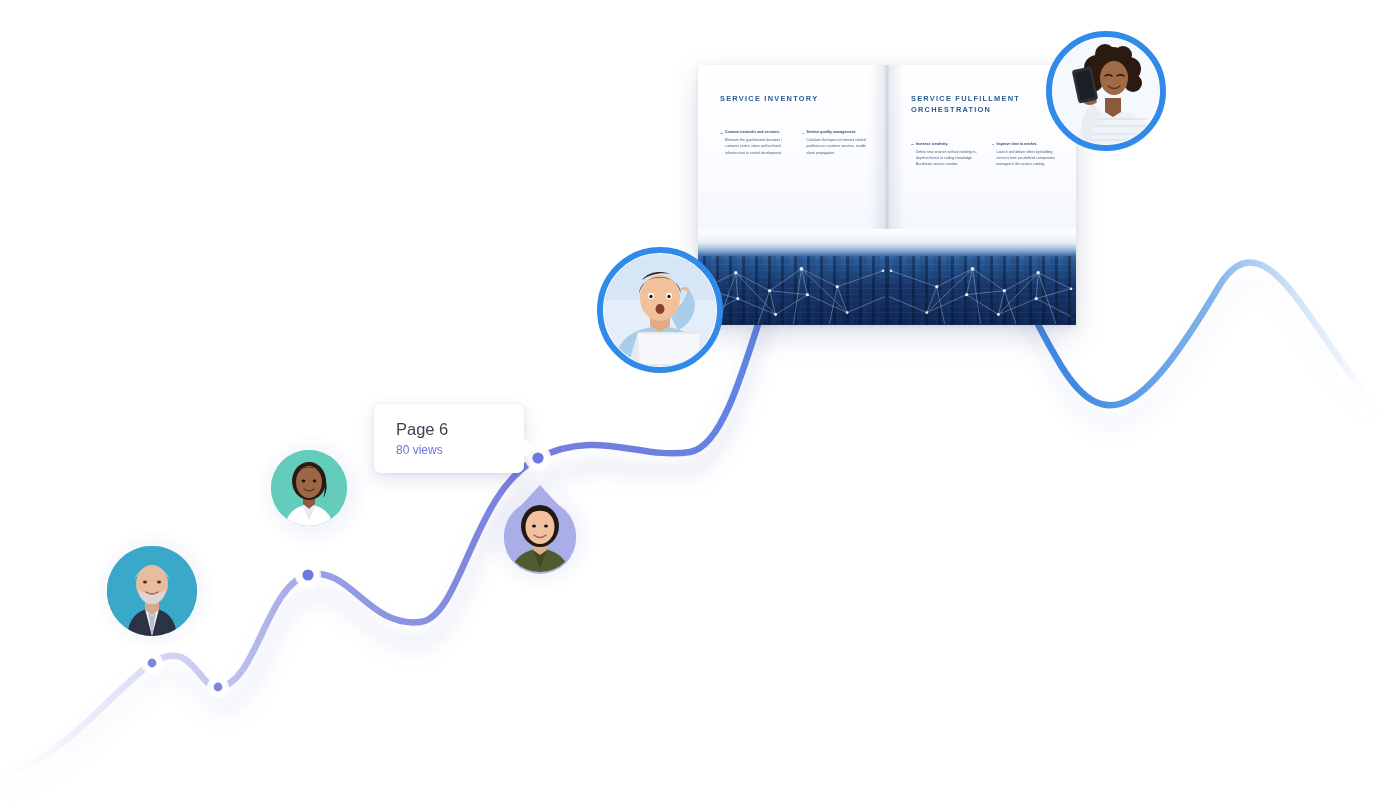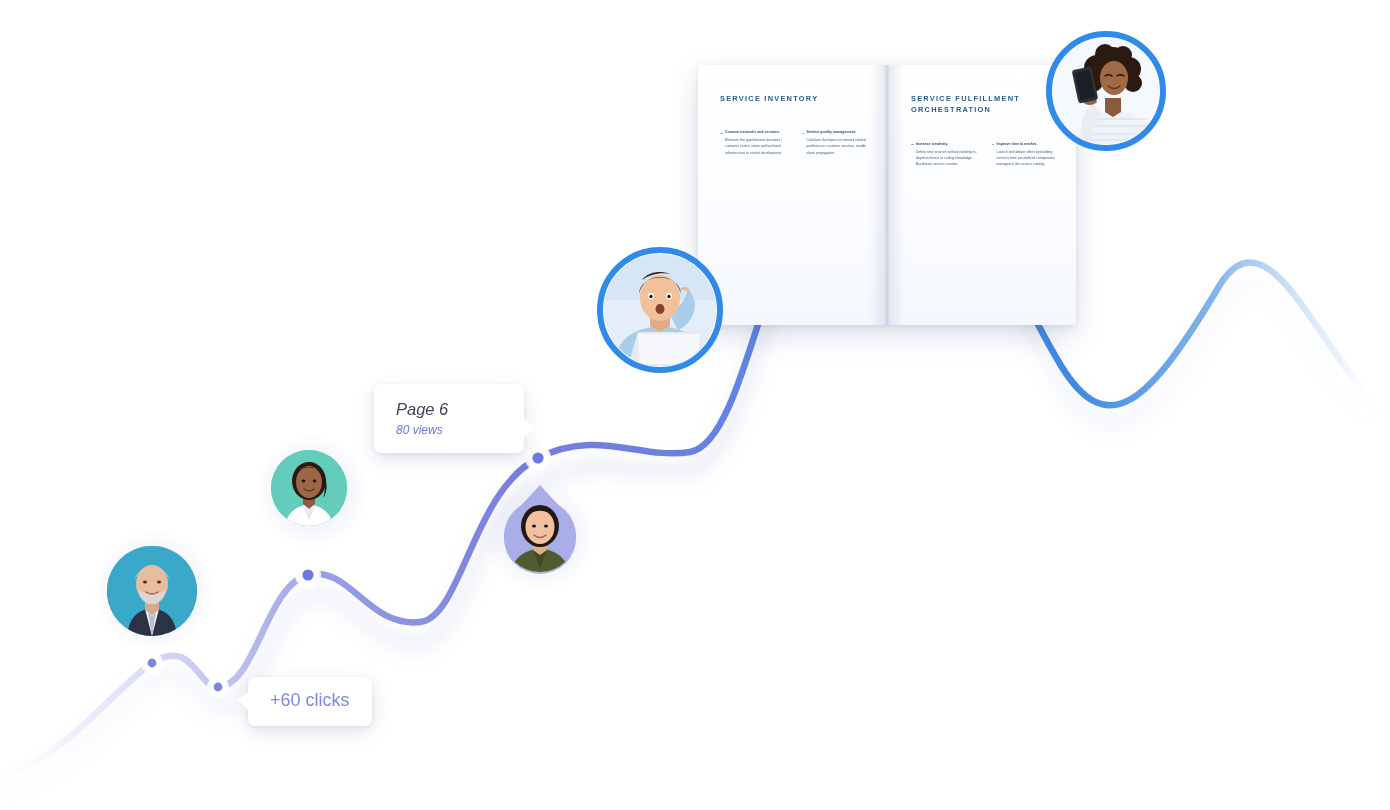--- a/index.html
+++ b/index.html
@@ -12,21 +12,21 @@
 
   
   .curve-layer{position:absolute;left:0;top:0;width:1390px;height:810px;}
 
   
   .brochure{
     position:absolute;left:698px;top:65px;width:378px;height:260px;
     background:#fdfdff;
     box-shadow:0 10px 26px rgba(60,70,120,.18), 0 2px 6px rgba(60,70,120,.10);
     overflow:hidden;
-    display:flex;
+    display:flex;flex-direction:column;
   }
   .brochure-pages{flex:1;display:flex;position:relative;min-height:0;}
   .page{flex:1;position:relative;background:linear-gradient(180deg,#ffffff 0%,#fbfcff 60%,#f4f7fd 100%);}
   .page-inner{padding:28px 18px 0 22px;}
   .page.right .page-inner{padding-left:24px;}
   .doc-heading{
     color:#2c5c8f;font-size:7.4px;letter-spacing:1.25px;font-weight:700;
     line-height:1.55;margin:0 0 26px 0;text-transform:uppercase;
   }
   .bullets{display:flex;gap:14px;}
@@ -92,21 +92,21 @@
 
   
   .tooltip{
     position:absolute;background:#ffffff;border-radius:7px;
     box-shadow:0 6px 18px rgba(70,80,140,.16), 0 1px 4px rgba(70,80,140,.10);
   }
   .tooltip .tail{
     position:absolute;width:0;height:0;
   }
   .tt-page{
-    left:374px;top:384px;width:112px;padding:14px 16px 15px 22px;font-style:italic;
+    left:374px;top:404px;width:112px;padding:14px 16px 15px 22px;
   }
   .tt-page .tail{
     right:-11px;top:34px;
     border-top:10px solid transparent;border-bottom:10px solid transparent;
     border-left:12px solid #ffffff;
   }
   .tt-title{display:block;color:#3e4352;font-size:16.5px;line-height:1.35;margin-bottom:2px;}
   .tt-sub{display:block;color:#6d72e0;font-size:12px;line-height:1.35;}
   .tt-clicks{
     left:248px;top:677px;padding:13px 22px 14px 22px;
@@ -443,18 +443,14 @@
       </svg>
     </div>
   </div>
 
   <div class="tooltip tt-page">
     <span class="tt-title">Page 6</span>
     <span class="tt-sub">80 views</span>
     <span class="tail"></span>
   </div>
 
-  <div class="tooltip tt-clicks">
-    <span class="tt-ct">+60 clicks</span>
-    <span class="tail"></span>
-  </div>
 
 </div>
 
 </body></html>

